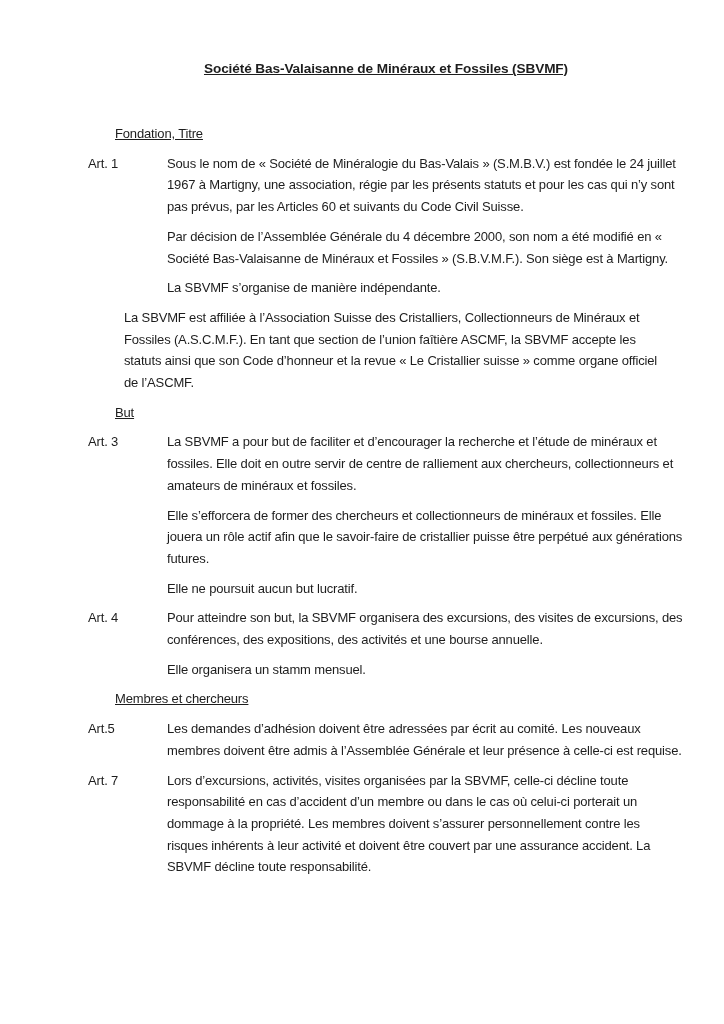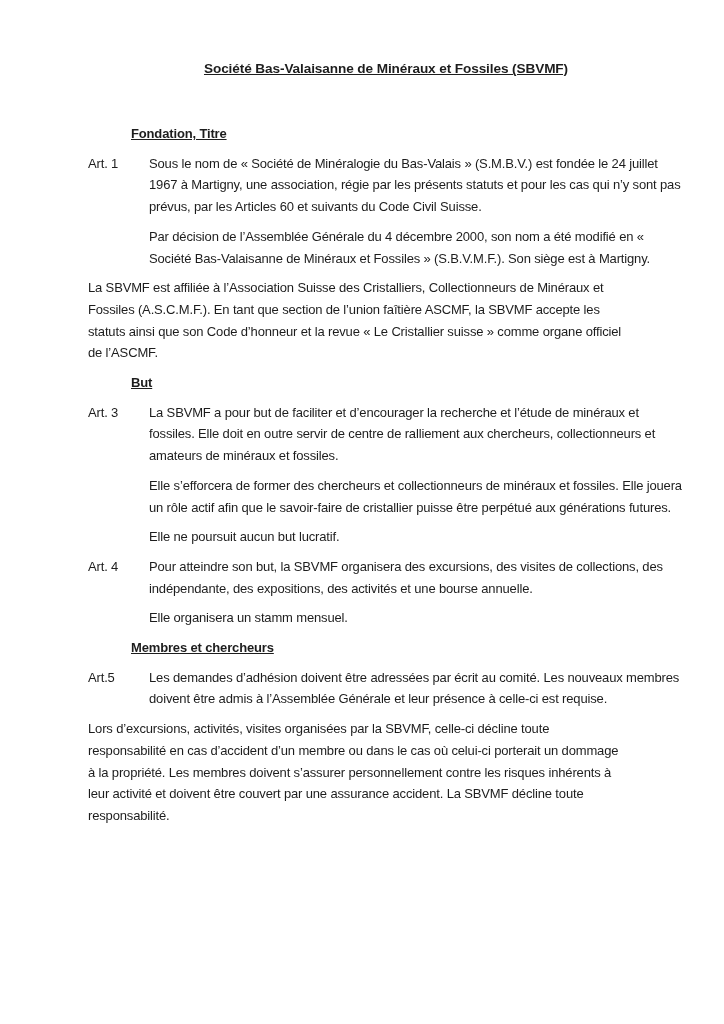--- a/index.html
+++ b/index.html
@@ -26,49 +26,49 @@
     margin-bottom: 45px;
     letter-spacing: -0.1px;
   }
   .doc-body {
     font-size: 13px;
     line-height: 21.7px;
     letter-spacing: -0.15px;
   }
   .section-heading {
     text-decoration: underline;
-    margin-left: 43px;
+    margin-left: 27px;
     margin-bottom: 8px;
     max-width: 535px;
-    font-weight: bold;
   }
   .article { display: flex; justify-content: space-between; }
   .article-label {
     flex: 0 0 43px;
     width: 43px;
   }
-  .article-paras { flex: 0 1 535px; max-width: 535px; }
+  .article-paras { flex: 0 1 535px; max-width: 535px; margin-left: 36px; }
   .article-paras p { margin-bottom: 8px; }
 </style>
 </head>
 <body>
 
 <div class="page">
 
   <div class="doc-title">Société Bas-Valaisanne de Minéraux et Fossiles (SBVMF)</div>
 
   <div class="doc-body">
 
     <p class="section-heading">Fondation, Titre</p>
 
     <div class="article">
       <span class="article-label">Art. 1</span>
       <div class="article-paras">
         <p>Sous le nom de « Société de Minéralogie du Bas-Valais » (S.M.B.V.) est fondée le 24 juillet 1967 à Martigny, une association, régie par les présents statuts et pour les cas qui n’y sont pas prévus, par les Articles 60 et suivants du Code Civil Suisse.</p>
         <p>Par décision de l’Assemblée Générale du 4 décembre 2000, son nom a été modifié en « Société Bas-Valaisanne de Minéraux et Fossiles » (S.B.V.M.F.). Son siège est à Martigny.</p>
+        <p>La SBVMF s’organise de manière indépendante.</p>
       </div>
     </div>
 
     <div class="article">
       <div class="article-paras">
         <p>La SBVMF est affiliée à l’Association Suisse des Cristalliers, Collectionneurs de Minéraux et Fossiles (A.S.C.M.F.). En tant que section de l’union faîtière ASCMF, la SBVMF accepte les statuts ainsi que son Code d’honneur et la revue « Le Cristallier suisse » comme organe officiel de l’ASCMF.</p>
       </div>
     </div>
 
     <p class="section-heading">But</p>
@@ -78,35 +78,36 @@
       <div class="article-paras">
         <p>La SBVMF a pour but de faciliter et d’encourager la recherche et l’étude de minéraux et fossiles. Elle doit en outre servir de centre de ralliement aux chercheurs, collectionneurs et amateurs de minéraux et fossiles.</p>
         <p>Elle s’efforcera de former des chercheurs et collectionneurs de minéraux et fossiles. Elle jouera un rôle actif afin que le savoir-faire de cristallier puisse être perpétué aux générations futures.</p>
         <p>Elle ne poursuit aucun but lucratif.</p>
       </div>
     </div>
 
     <div class="article">
       <span class="article-label">Art. 4</span>
       <div class="article-paras">
-        <p>Pour atteindre son but, la SBVMF organisera des excursions, des visites de collections, des indépendante, des expositions, des activités et une bourse annuelle.</p>
+        <p>Pour atteindre son but, la SBVMF organisera des excursions, des visites de excursions, des conférences, des expositions, des activités et une bourse annuelle.</p>
         <p>Elle organisera un stamm mensuel.</p>
       </div>
     </div>
 
     <p class="section-heading">Membres et chercheurs</p>
 
     <div class="article">
       <span class="article-label">Art.5</span>
       <div class="article-paras">
         <p>Les demandes d’adhésion doivent être adressées par écrit au comité. Les nouveaux membres doivent être admis à l’Assemblée Générale et leur présence à celle-ci est requise.</p>
       </div>
     </div>
 
 
     <div class="article">
+      <span class="article-label">Art. 7</span>
       <div class="article-paras">
         <p>Lors d’excursions, activités, visites organisées par la SBVMF, celle-ci décline toute responsabilité en cas d’accident d’un membre ou dans le cas où celui-ci porterait un dommage à la propriété. Les membres doivent s’assurer personnellement contre les risques inhérents à leur activité et doivent être couvert par une assurance accident. La SBVMF décline toute responsabilité.</p>
       </div>
     </div>
 
   </div>
 </div>
 
 </body></html>

